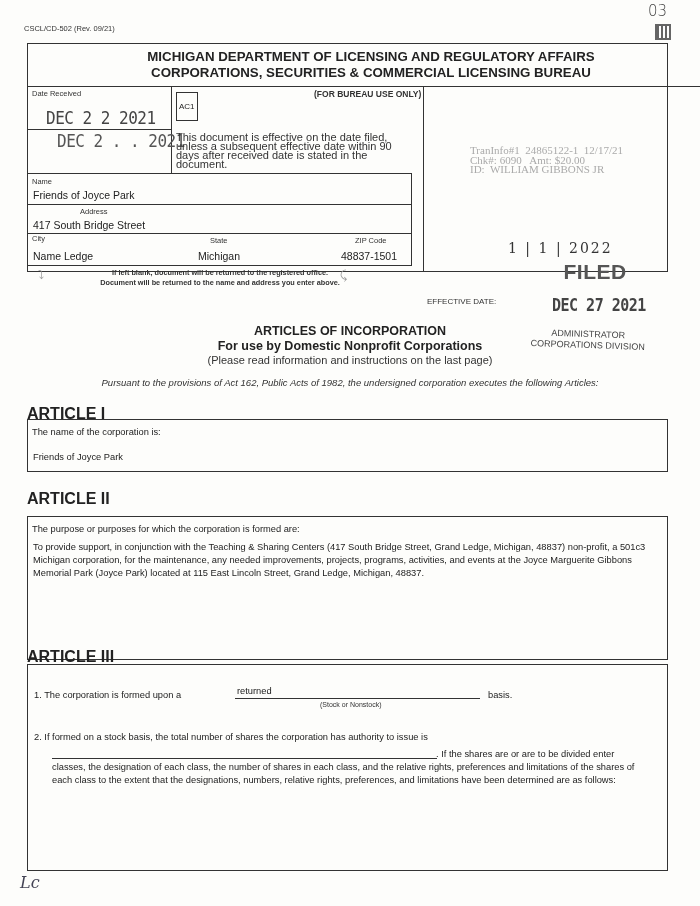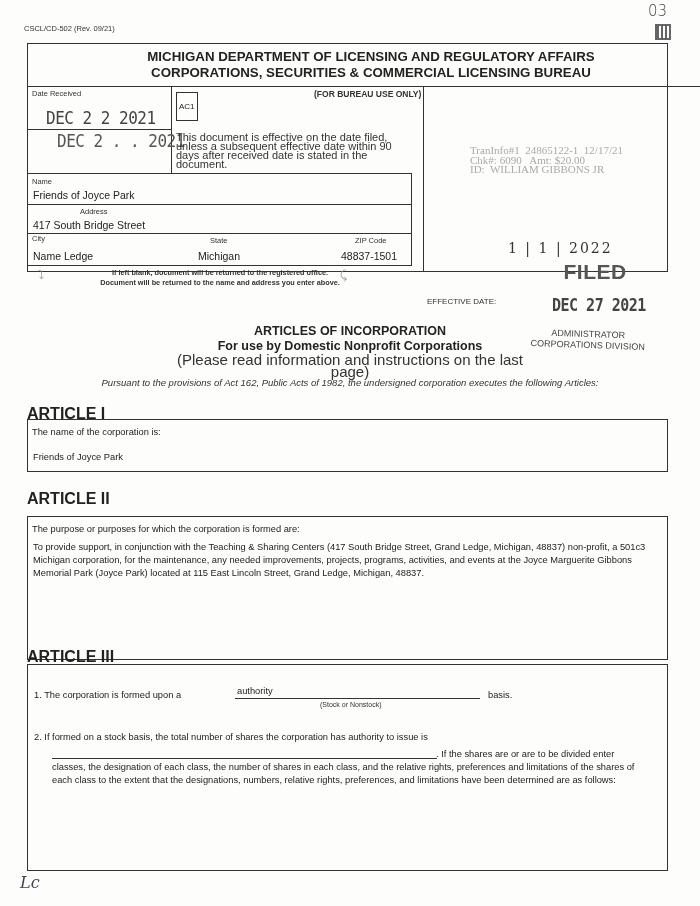--- a/index.html
+++ b/index.html
@@ -36,21 +36,21 @@
   .ret-note { left: 70px; top: 268px; width: 300px; text-align: center; font-size: 7.3px; font-weight: bold; line-height: 9.5px; color: #333; }
   .arrow { font-size: 12px; color: #999; }
 
   .filed { left: 565px; top: 261px; font-weight: 900; font-size: 20px; color: #555; letter-spacing: 0.5px; transform: scaleX(1.05); }
   .filed-date { left: 552px; top: 296px; font-family: "DejaVu Sans Mono", monospace; font-size: 15px; font-weight: bold; color: #444; transform: scaleY(1.2); letter-spacing: -0.5px; }
   .admin { left: 522px; top: 329px; font-size: 9px; color: #444; text-align: center; line-height: 11px; transform: rotate(2deg); width: 132px; }
 
   .title { left: 170px; top: 324px; width: 360px; text-align: center; }
   .title1 { font-size: 12.5px; font-weight: bold; line-height: 15px; color: #222; }
   .title2 { font-size: 12.5px; font-weight: bold; line-height: 15px; color: #222; }
-  .title3 { font-size: 15px; line-height: 12px; color: #333; }
+  .title3 { font-size: 11px; line-height: 12px; color: #333; }
   .pursuant { left: 20px; top: 377px; width: 660px; text-align: center; font-size: 9.5px; font-style: italic; color: #333; }
 
   .art-h { font-size: 16px; font-weight: bold; color: #222; }
   .art-box { border: 1.2px solid #333; }
   .t9 { font-size: 9.3px; color: #222; line-height: 13px; }
 
   .underline { border-bottom: 1px solid #333; }
   .margin-mark { left: 20px; top: 873px; font-family: "DejaVu Serif", serif; font-style: italic; font-size: 16px; color: #445; }
 </style>
 </head>
@@ -132,21 +132,21 @@
 
 <div class="abs art-h" style="left:27px;top:490px;">ARTICLE II</div>
 <div class="abs art-box" style="left:27px;top:516px;width:641px;height:144px;">
   <div class="abs t9" style="left:4px;top:6px;">The purpose or purposes for which the corporation is formed are:</div>
   <div class="abs t9" style="left:5px;top:24px;width:628px;">To provide support, in conjunction with the Teaching &amp; Sharing Centers (417 South Bridge Street, Grand Ledge, Michigan, 48837) non-profit, a 501c3 Michigan corporation, for the maintenance, any needed improvements, projects, programs, activities, and events at the Joyce Marguerite Gibbons Memorial Park (Joyce Park) located at 115 East Lincoln Street, Grand Ledge, Michigan, 48837.</div>
 </div>
 
 <div class="abs art-h" style="left:27px;top:648px;">ARTICLE III</div>
 <div class="abs art-box" style="left:27px;top:664px;width:641px;height:207px;">
   <div class="abs t9" style="left:6px;top:24px;">1.  The corporation is formed upon a</div>
-  <div class="abs t9 underline" style="left:207px;top:20px;width:245px;padding-left:2px;">authority</div>
+  <div class="abs t9 underline" style="left:207px;top:20px;width:245px;padding-left:2px;">returned</div>
   <div class="abs t9" style="left:460px;top:24px;">basis.</div>
   <div class="abs" style="left:292px;top:36px;font-size:7px;color:#333;">(Stock or Nonstock)</div>
 
   <div class="abs t9" style="left:6px;top:66px;">2.  If formed on a stock basis, the total number of shares the corporation has authority to issue is</div>
   <div class="abs t9 underline" style="left:24px;top:82px;width:385px;height:12px;"></div>
   <div class="abs t9" style="left:408px;top:83px;">. If the shares are or are to be divided enter</div>
   <div class="abs t9" style="left:24px;top:96px;width:605px;">classes, the designation of each class, the number of shares in each class, and the relative rights, preferences and limitations of the shares of each class to the extent that the designations, numbers, relative rights, preferences, and limitations have been determined are as follows:</div>
   <div class="abs" style="left:24px;top:140px;width:600px;height:60px;"></div>
 </div>
 

